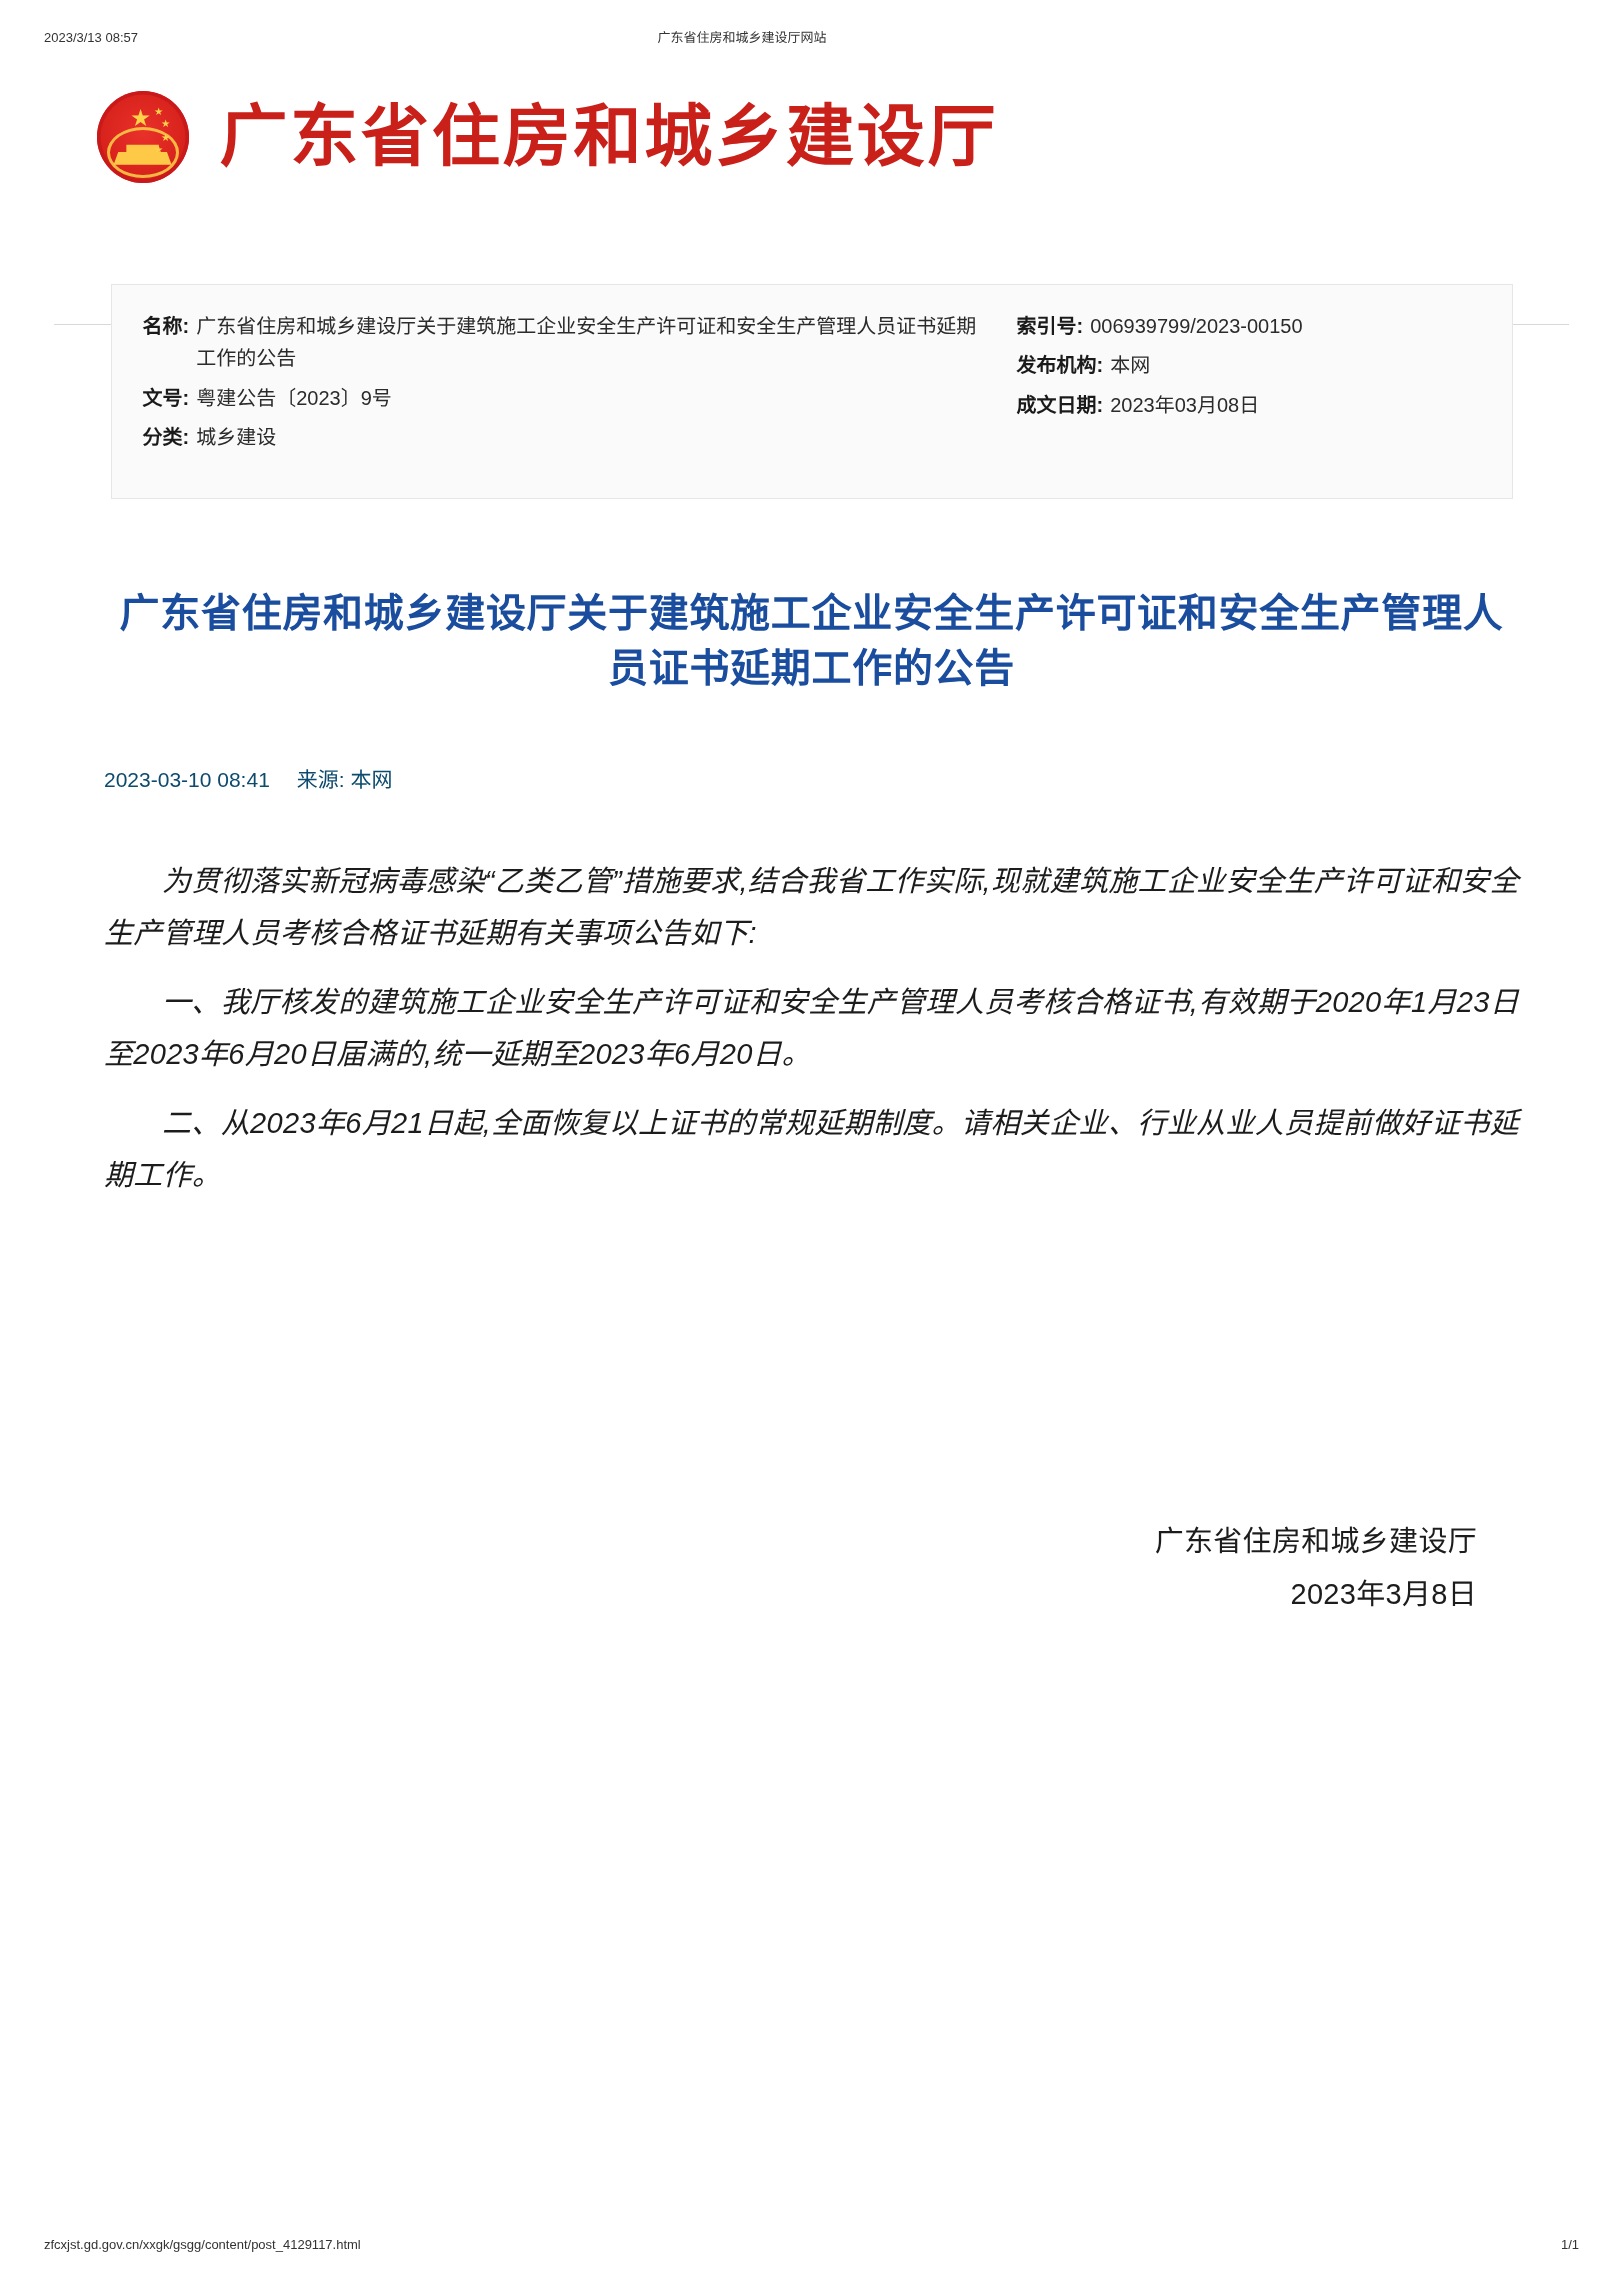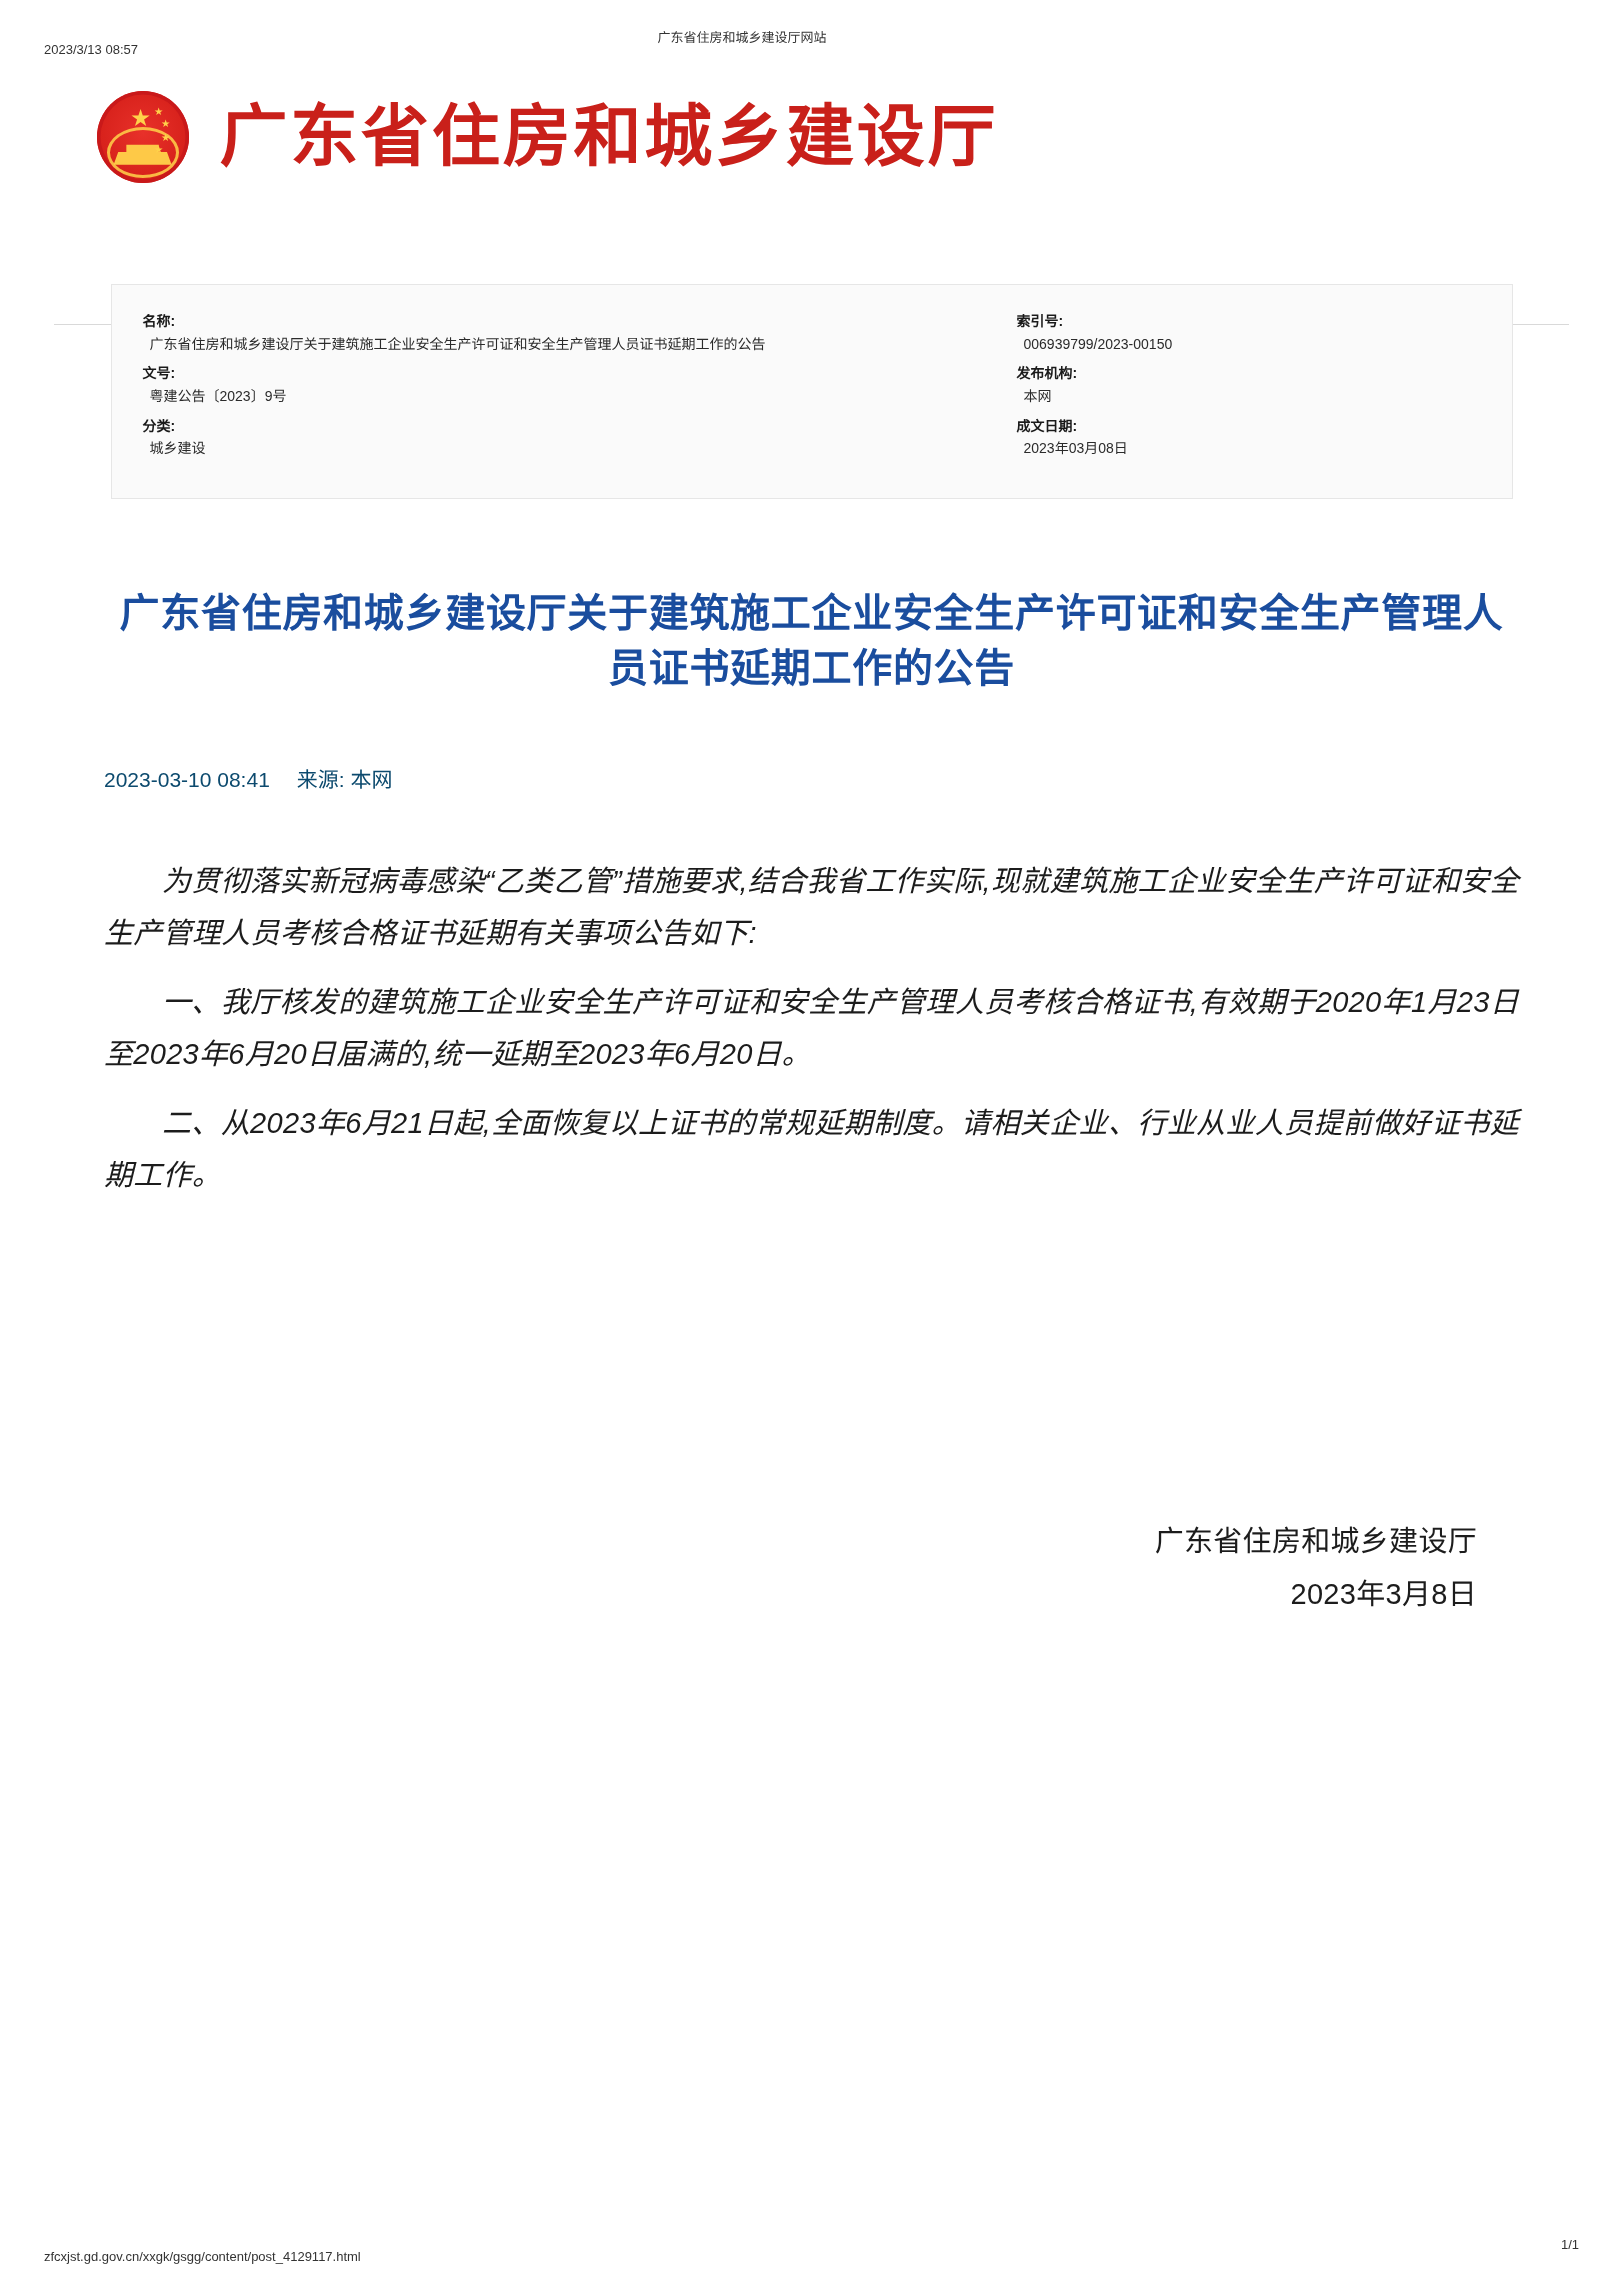--- a/index.html
+++ b/index.html
@@ -23,21 +23,21 @@
     width: 1623px;
     font-size: 13px;
     color: #333333;
     line-height: 1;
   }
   .print-bar.top { top: 30.5px; }
   .print-bar.bottom { top: 2238px; }
   .print-bar .left {
     position: absolute;
     left: 44px;
-    top: 12px;
+    top: 0;
     white-space: nowrap;
   }
   .print-bar .center {
     position: absolute;
     left: 0;
     width: 1484px;
     top: 0;
     text-align: center;
     white-space: nowrap;
   }
@@ -146,27 +146,26 @@
     box-sizing: border-box;
     padding: 25px 28px 23.6px 30.5px;
   }
   .meta-cols {
     display: flex;
     width: 100%;
   }
   .meta-col-left { width: 853px; flex: none; }
   .meta-col-right { flex: 1; padding-left: 21px; }
   .meta-row {
-    font-size: 14px;
+    font-size: 20px;
     line-height: 1.62;
     color: #262626;
     margin-bottom: 7px;
     display: flex;
     align-items: flex-start;
-    flex-direction: column;
   }
   .meta-label {
     font-weight: 700;
     white-space: nowrap;
     flex: none;
     color: #1a1a1a;
   }
   .meta-value {
     margin-left: 7px;
     color: #2b2b2b;

